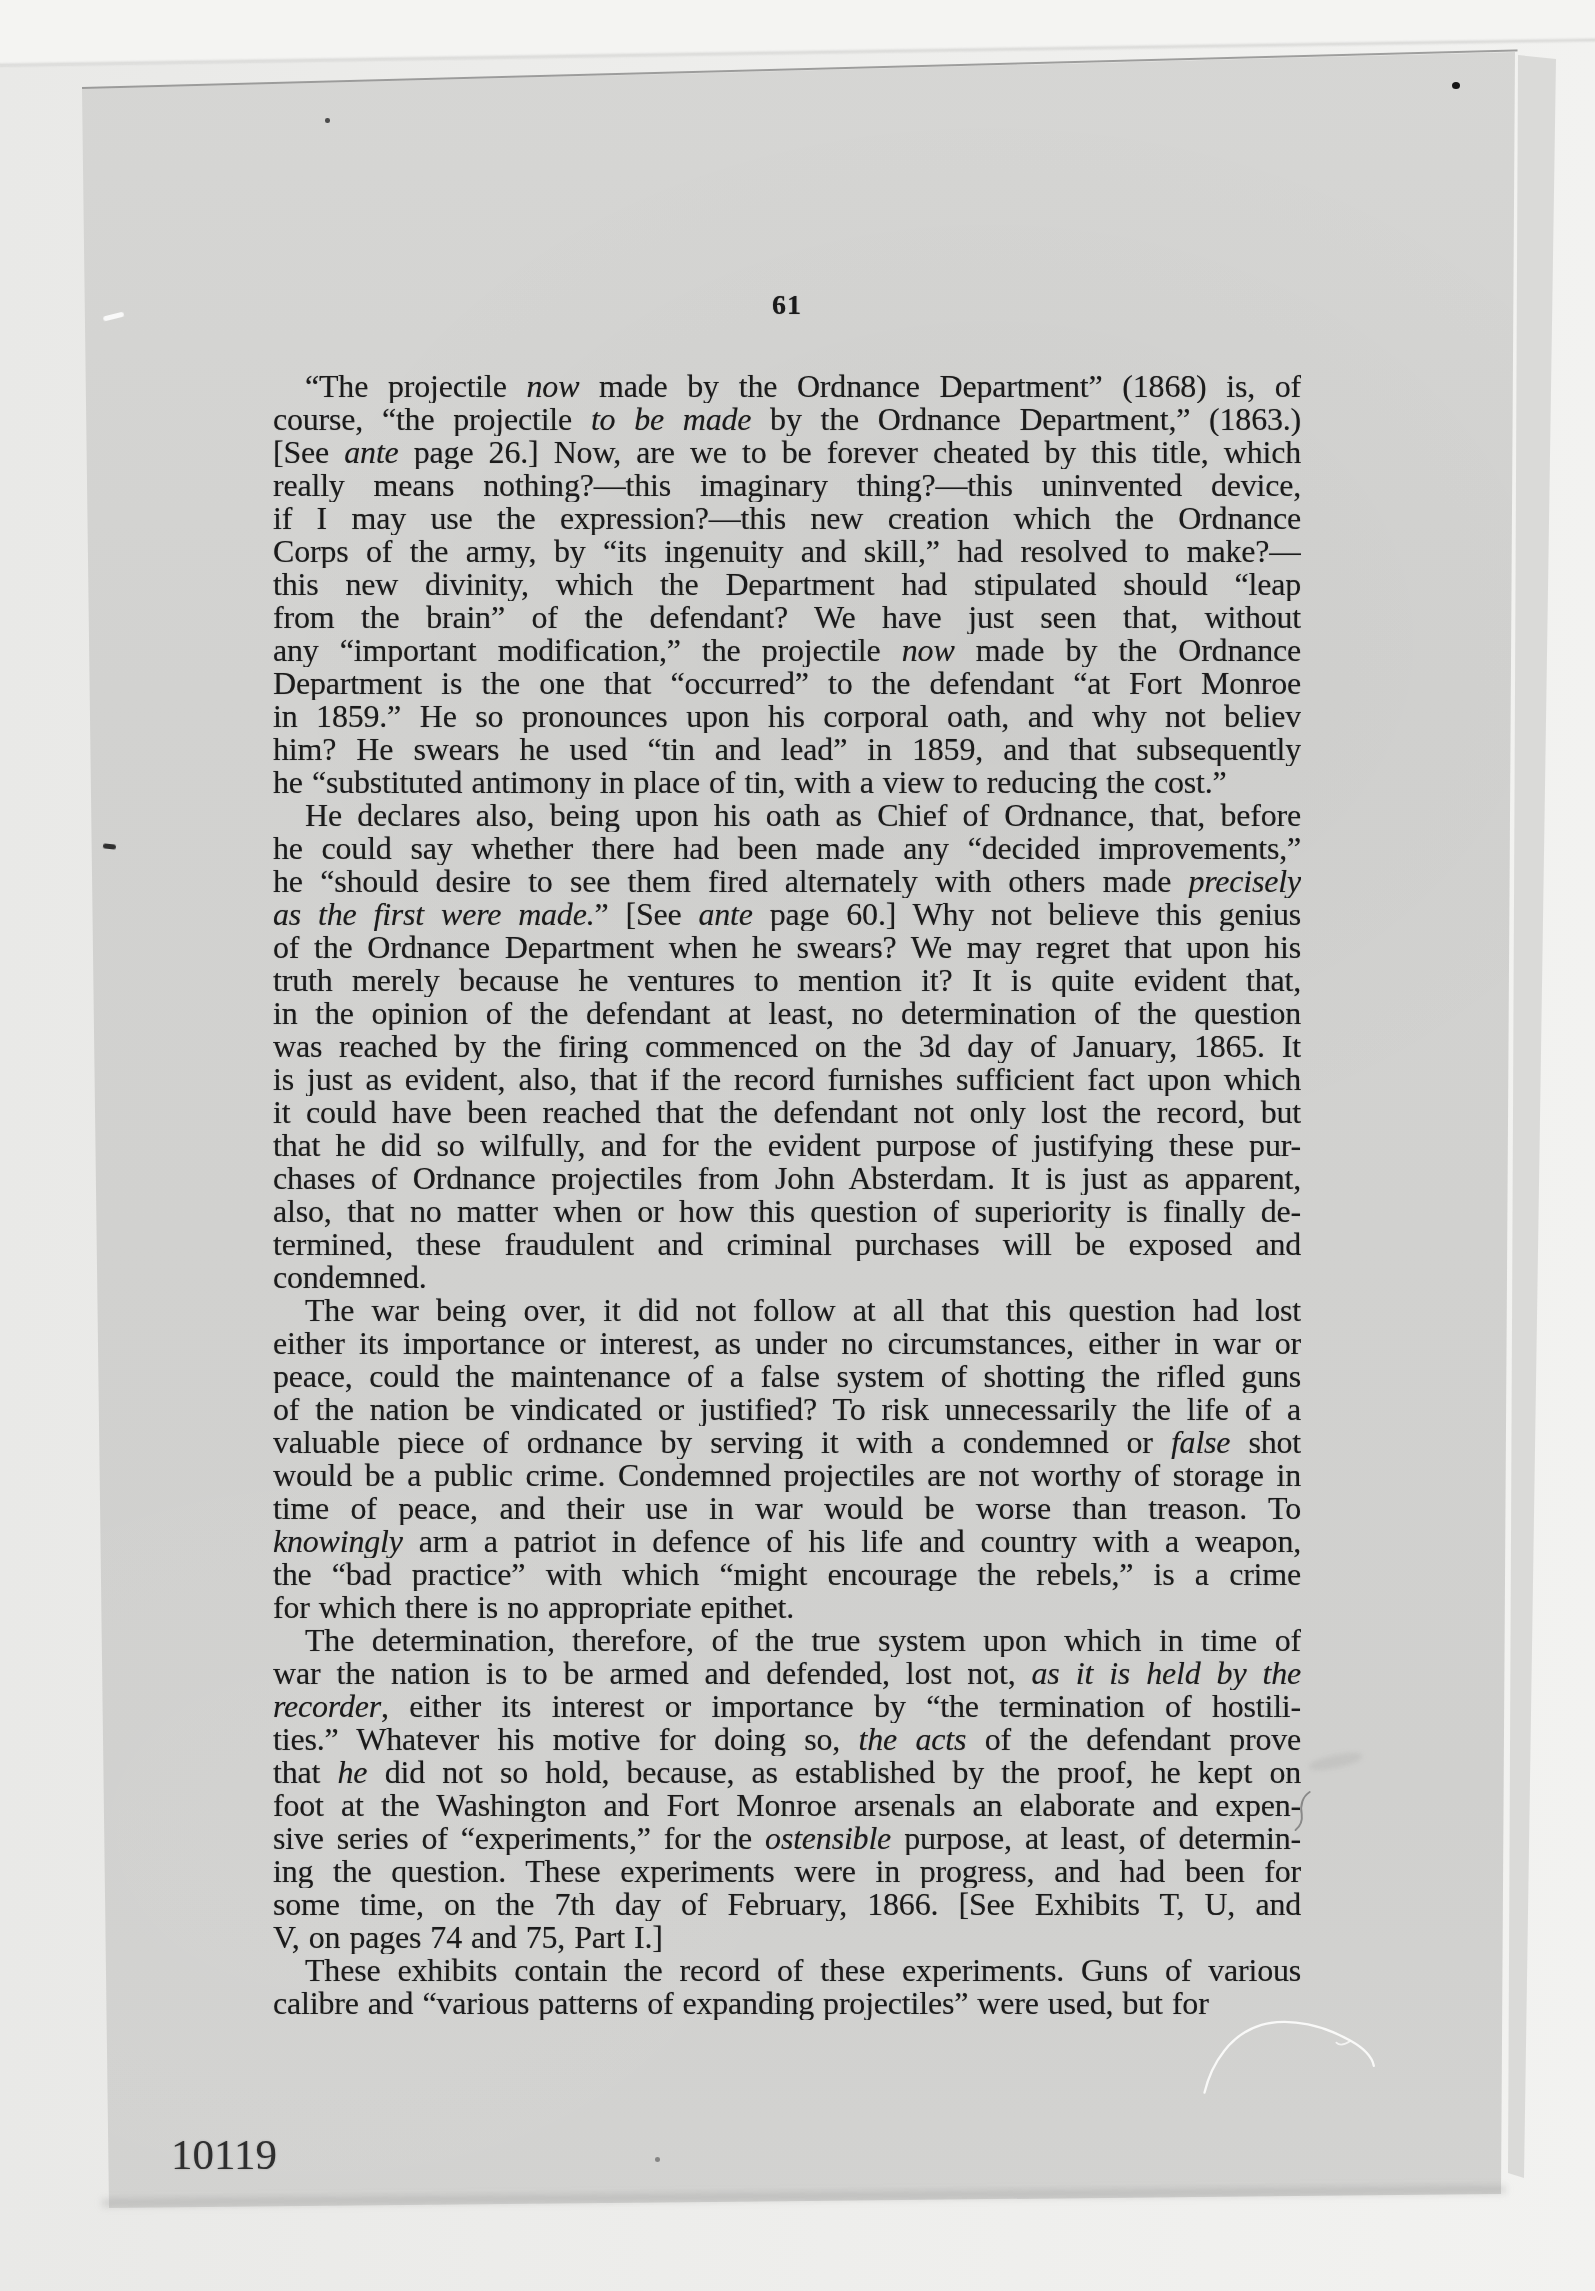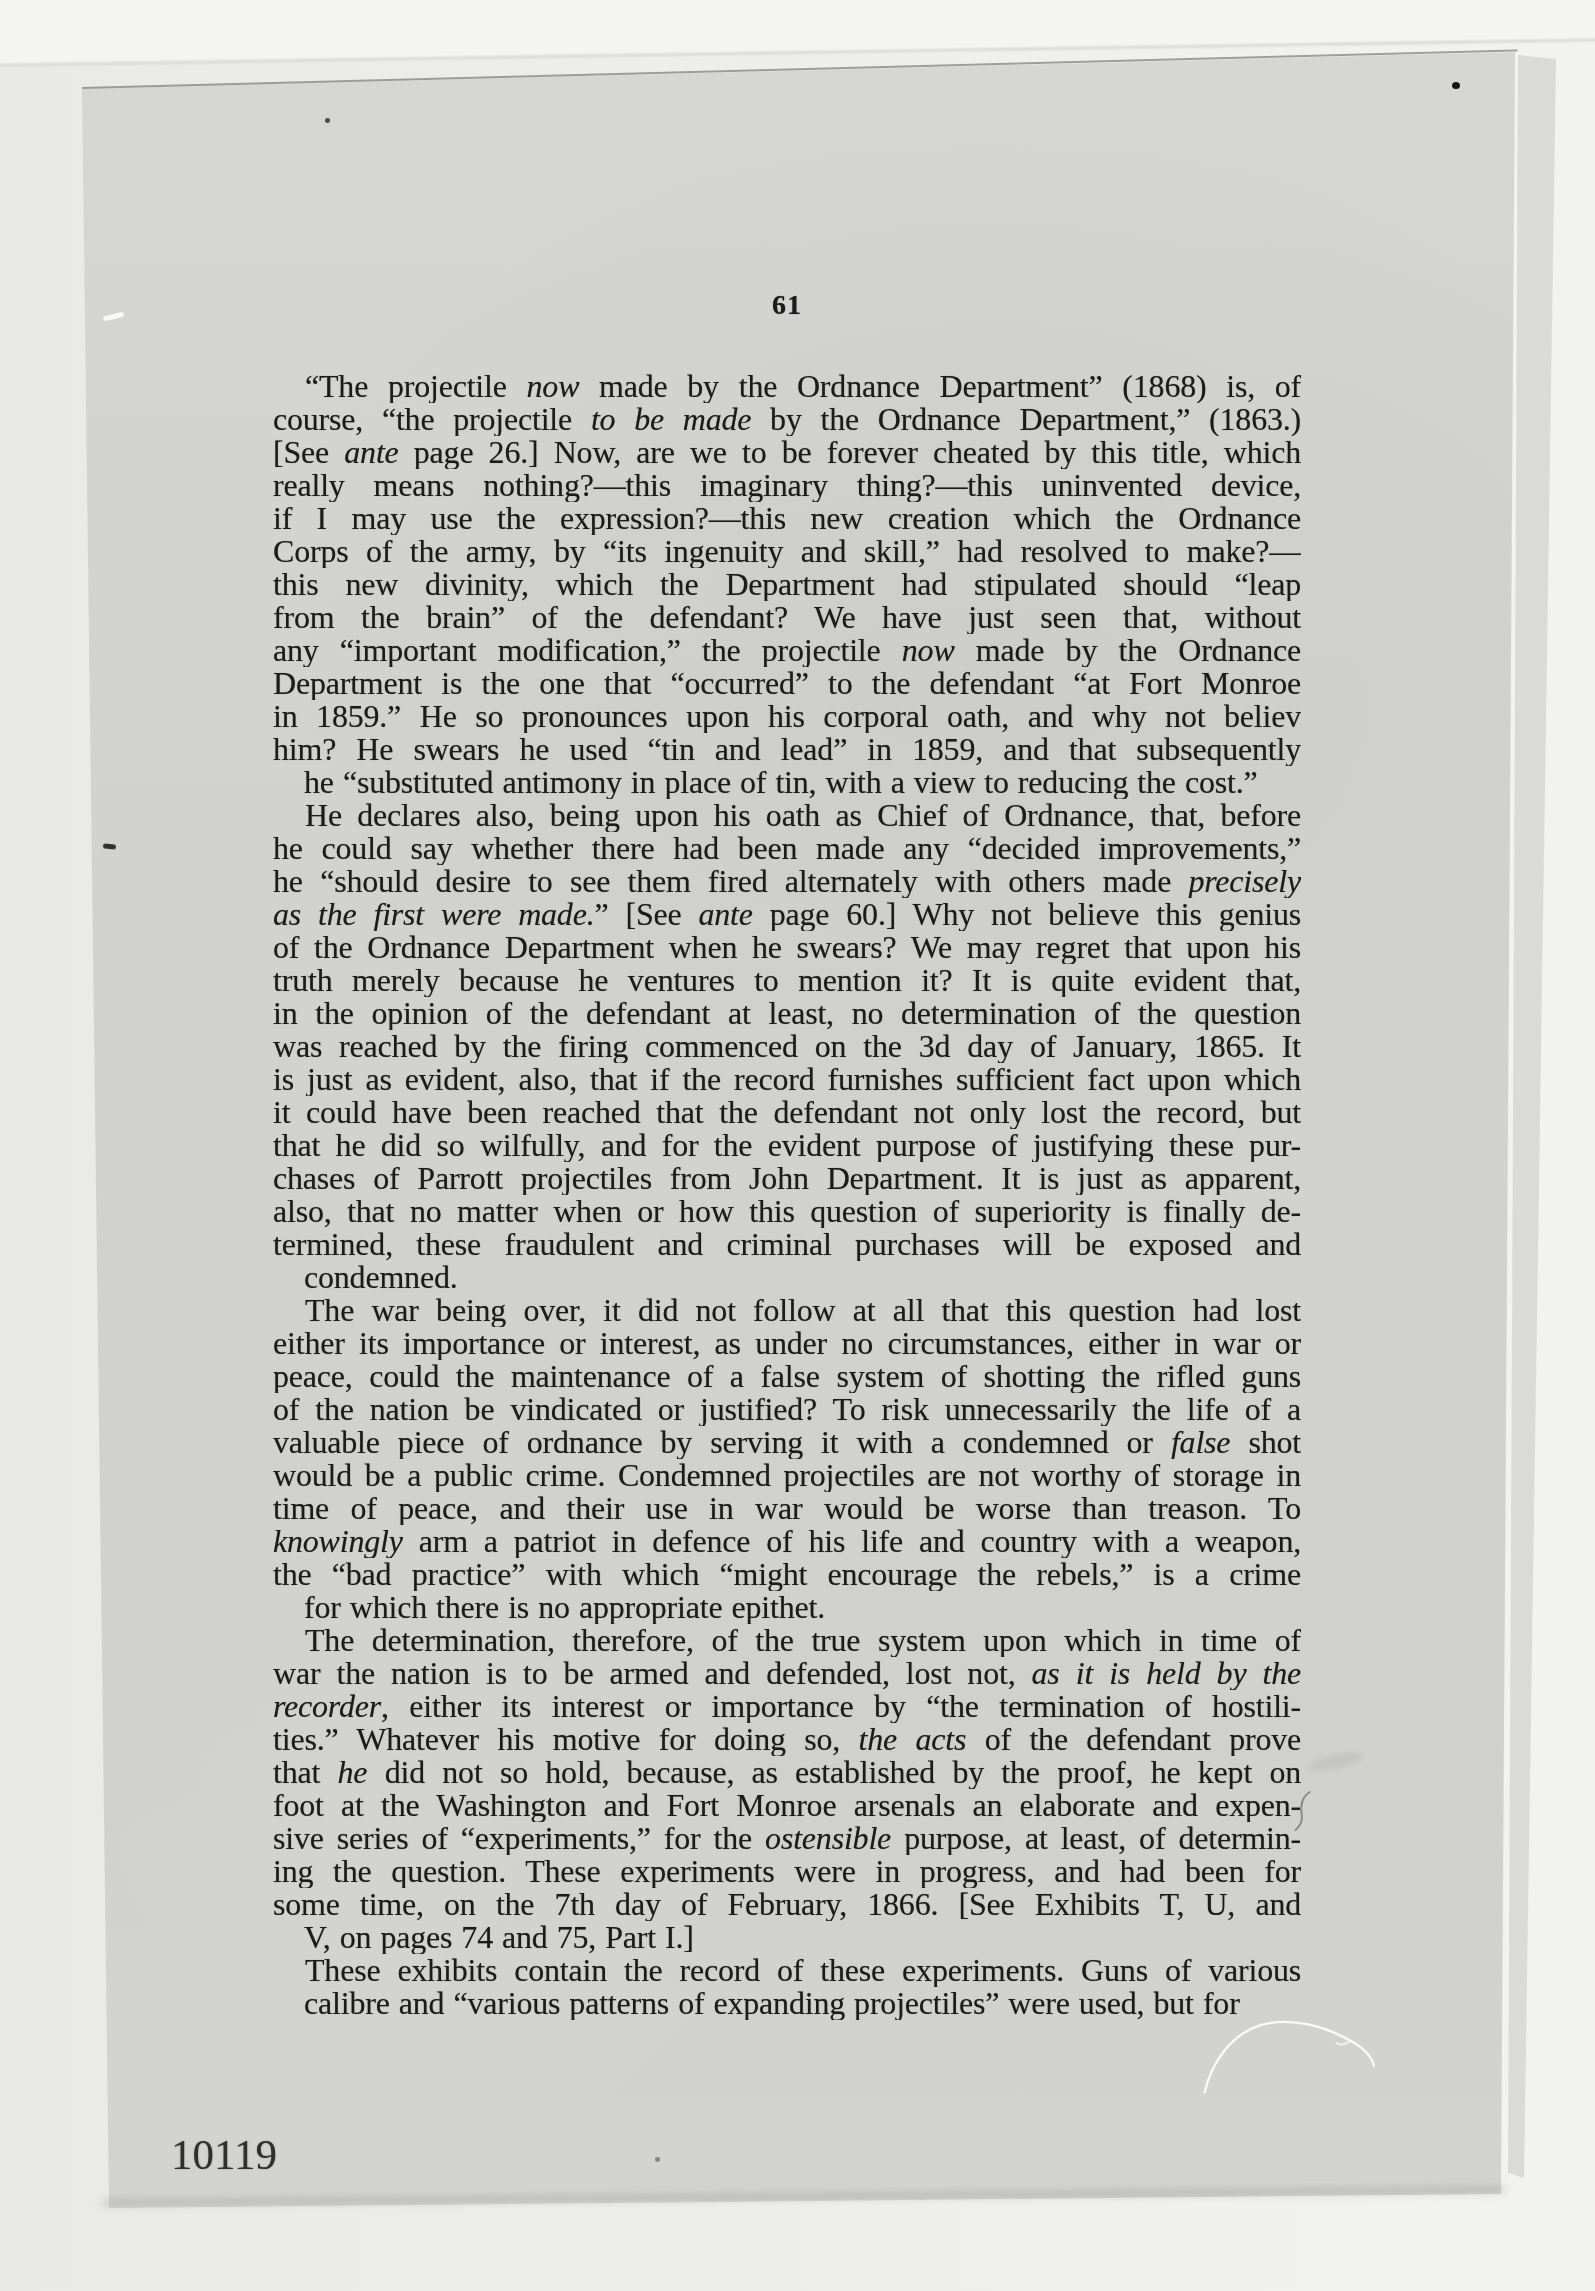--- a/index.html
+++ b/index.html
@@ -57,21 +57,21 @@
     font-size:32px;line-height:33px;color:var(--ink);
     letter-spacing:-0.2px;word-spacing:1.3px;
     text-shadow:0 0 0.9px rgba(25,25,25,.45);
   }
   .para{margin:0;}
   .line{
     text-align:justify;text-align-last:justify;text-justify:inter-word;
     height:33px;overflow:hidden;white-space:normal;
   }
   .line.first{text-indent:32px;}
-  .line.last{text-align-last:left;margin-left:31px;}
+  .line.last{text-align-last:left;}
   .it{font-style:italic;}
   .stamp{
     position:absolute;left:171px;top:2130px;
     font-family:Liberation Serif, serif;font-size:43px;
     color:var(--stamp);letter-spacing:0;
     text-shadow:0 0 1.8px rgba(40,40,40,.35);
     text-align:right;
   }
   .mark{position:absolute;}
   .dot-tr{left:1452px;top:82px;width:8px;height:7.1px;border-radius:50%;background:#161616;filter:blur(0.4px);}
@@ -115,21 +115,21 @@
       <div class="line"><span>he could say whether there had been made any “decided improvements,”</span></div>
       <div class="line"><span>he “should desire to see them fired alternately with others made </span><span class="it">precisely</span></div>
       <div class="line"><span class="it">as the first were made.</span><span>” [See </span><span class="it">ante</span><span> page 60.] Why not believe this genius</span></div>
       <div class="line"><span>of the Ordnance Department when he swears? We may regret that upon his</span></div>
       <div class="line"><span>truth merely because he ventures to mention it? It is quite evident that,</span></div>
       <div class="line"><span>in the opinion of the defendant at least, no determination of the question</span></div>
       <div class="line"><span>was reached by the firing commenced on the 3d day of January, 1865. It</span></div>
       <div class="line"><span>is just as evident, also, that if the record furnishes sufficient fact upon which</span></div>
       <div class="line"><span>it could have been reached that the defendant not only lost the record, but</span></div>
       <div class="line"><span>that he did so wilfully, and for the evident purpose of justifying these pur-</span></div>
-      <div class="line"><span>chases of Parrott projectiles from John Department. It is just as apparent,</span></div>
+      <div class="line"><span>chases of Ordnance projectiles from John Absterdam. It is just as apparent,</span></div>
       <div class="line"><span>also, that no matter when or how this question of superiority is finally de-</span></div>
       <div class="line"><span>termined, these fraudulent and criminal purchases will be exposed and</span></div>
       <div class="line last"><span>condemned.</span></div>
     </div>
     <div class="para">
       <div class="line first"><span>The war being over, it did not follow at all that this question had lost</span></div>
       <div class="line"><span>either its importance or interest, as under no circumstances, either in war or</span></div>
       <div class="line"><span>peace, could the maintenance of a false system of shotting the rifled guns</span></div>
       <div class="line"><span>of the nation be vindicated or justified? To risk unnecessarily the life of a</span></div>
       <div class="line"><span>valuable piece of ordnance by serving it with a condemned or </span><span class="it">false</span><span> shot</span></div>

